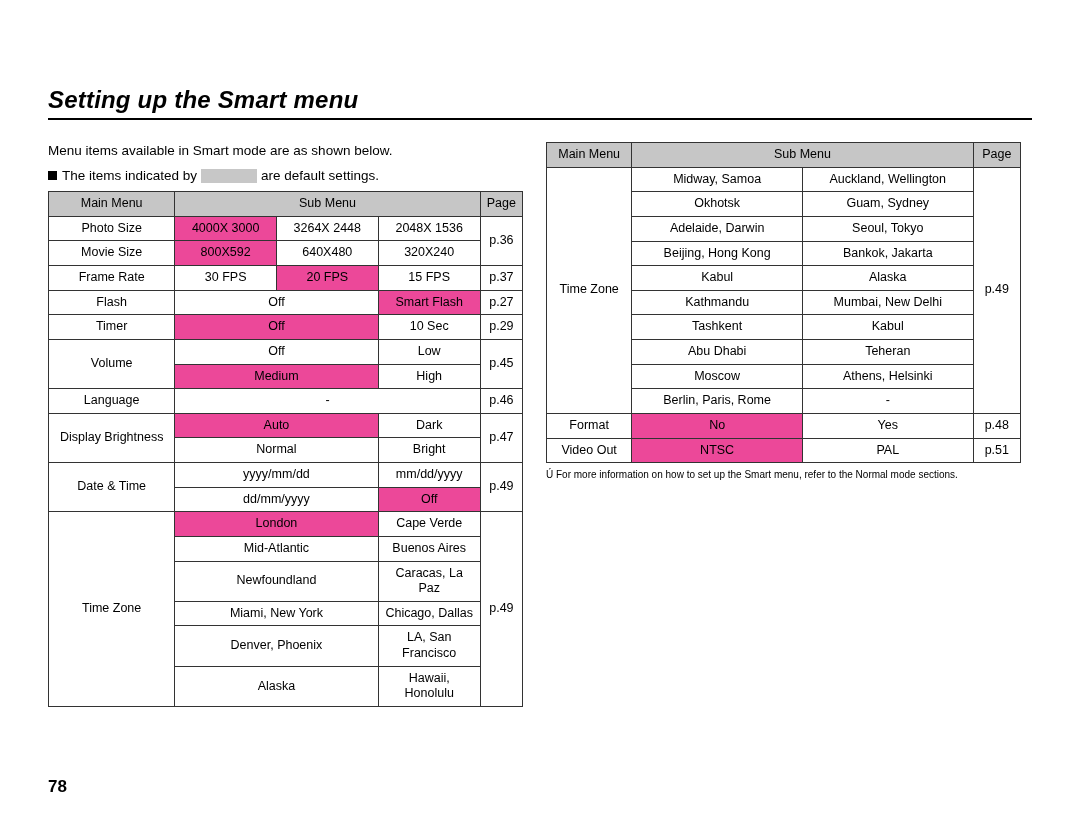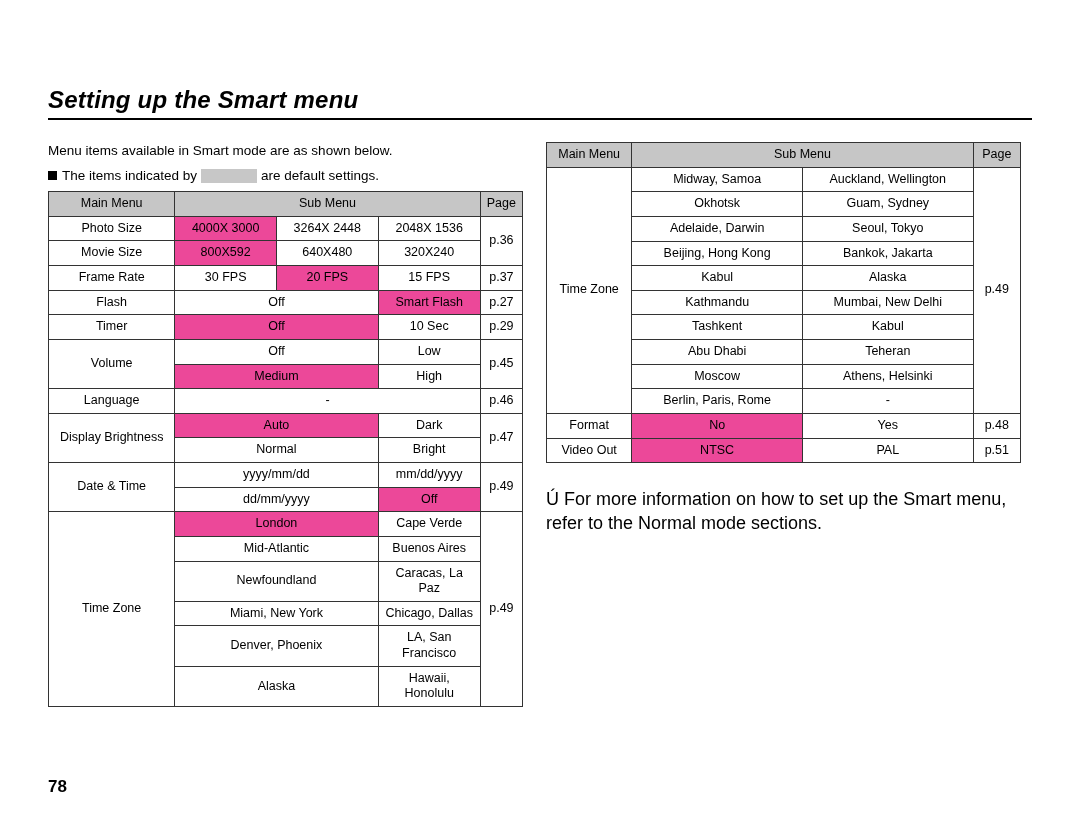--- a/index.html
+++ b/index.html
@@ -76,23 +76,23 @@
     line-height: 1.25;
   }
   table.menu th {
     background: #c6c6c6;
     margin-left: 15px;
   }
   .shade { background: #ec4899; }
   .stack { line-height: 1.15; }
   .smallbold { font-weight: bold; font-size: 11.5px; }
   .footnote {
-    font-size: 18px;
+    font-size: 10px;
     line-height: 1.35;
-    margin-top: 24px;
+    margin-top: 5px;
   }
   .footnote .ref { font-family: Arial; }
   .pagenum {
     position: absolute;
     left: 48px;
     bottom: 18px;
     font-size: 17px;
     font-weight: bold;
   }
 

